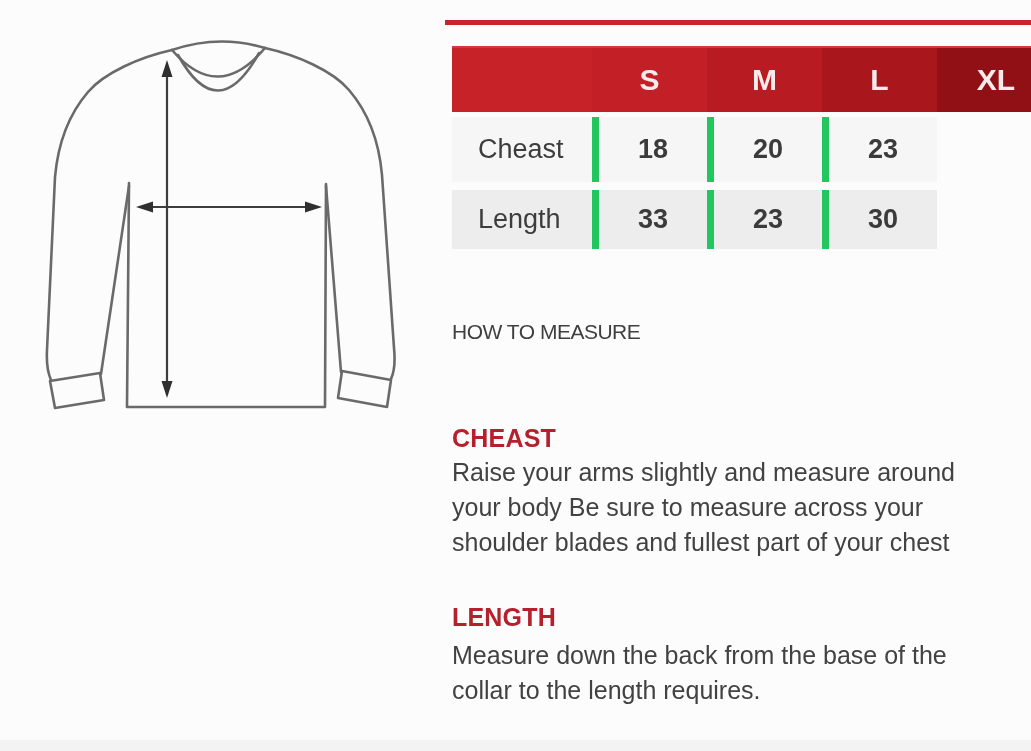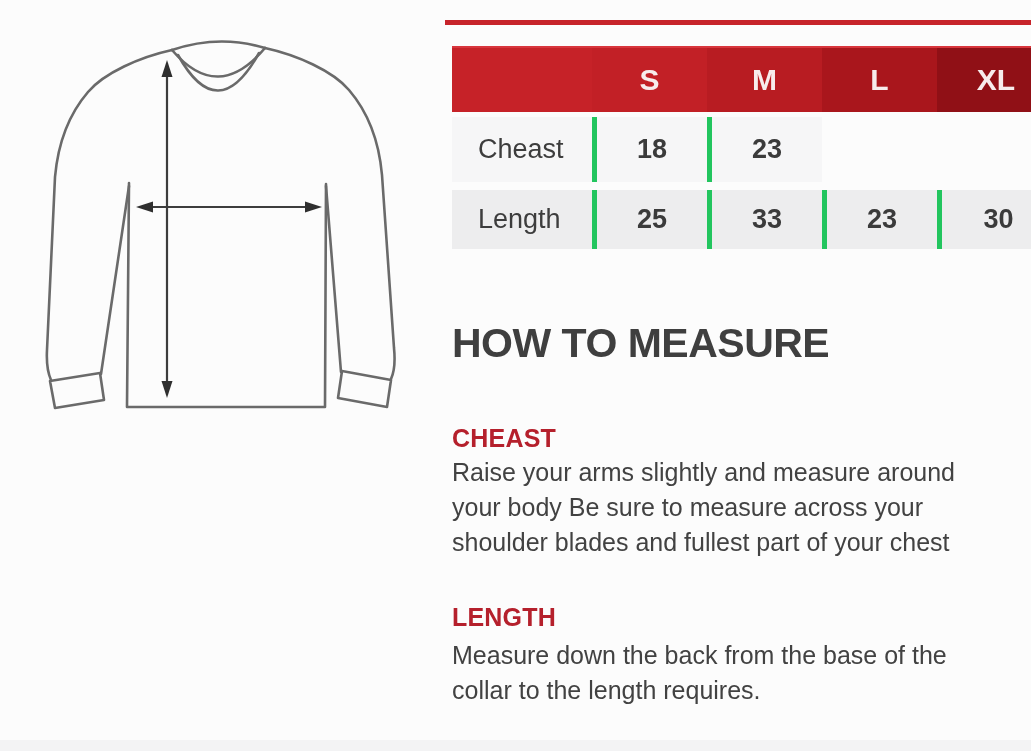--- a/index.html
+++ b/index.html
@@ -44,39 +44,39 @@
     color: #f7ecec;
     font-size: 30px;
     font-weight: bold;
   }
   .tbl-body { margin-top: 5px; }
   .tbl-body.second { margin-top: 8px; }
   .tbl-body .cell {
     display: flex; align-items: center; justify-content: center;
     font-size: 27px;
   }
-  .tbl-body .cell + .cell { border-left: 5px solid #22c55e; }
+  .tbl-body .cell + .cell { border-left: 7px solid #22c55e; }
   .tbl-body.first  { height: 65px; }
   .tbl-body.first  .cell { background: #f6f6f7; }
   .tbl-body.second { height: 59px; }
   .tbl-body.second .cell { background: #ededee; }
   .tbl-body .label-cell {
     justify-content: flex-start;
     padding-left: 26px;
     font-weight: normal;
     color: #3d3d3d;
   }
   .tbl-body .value-cell { font-weight: bold; color: #3b3b3b; }
 
   
   .howto-title {
     position: absolute;
     left: 452px; top: 320px;
-    font-size: 41px;
-    font-weight: bold;
+    font-size: 21px;
+    font-weight: normal;
     color: #3f3f3f;
     letter-spacing: -0.5px;
   }
   .section-heading {
     position: absolute;
     left: 452px;
     font-size: 25px;
     font-weight: bold;
     letter-spacing: 0.2px;
   }
@@ -146,26 +146,26 @@
       <div class="cell" style="background: rgb(198, 34, 40);"></div>
       <div class="cell" style="background: rgb(194, 32, 38);">S</div>
       <div class="cell" style="background: rgb(184, 28, 34);">M</div>
       <div class="cell" style="background: rgb(169, 22, 28);">L</div>
       <div class="cell" style="background: rgb(144, 16, 22);">XL</div>
     </div>
 
     <div class="tbl-row tbl-body first">
       <div class="cell label-cell">Cheast</div>
       <div class="cell value-cell">18</div>
+      <div class="cell value-cell">20</div>
       <div class="cell value-cell">23</div>
     </div>
 
     <div class="tbl-row tbl-body second">
       <div class="cell label-cell">Length</div>
-      <div class="cell value-cell">25</div>
       <div class="cell value-cell">33</div>
       <div class="cell value-cell">23</div>
       <div class="cell value-cell">30</div>
     </div>
   </div>
 
   <div class="howto-title">HOW TO MEASURE</div>
 
   <div class="section-heading heading-cheast" style="color: rgb(181, 32, 44);">CHEAST</div>
   <div class="section-body body-cheast">Raise your arms slightly and measure around

